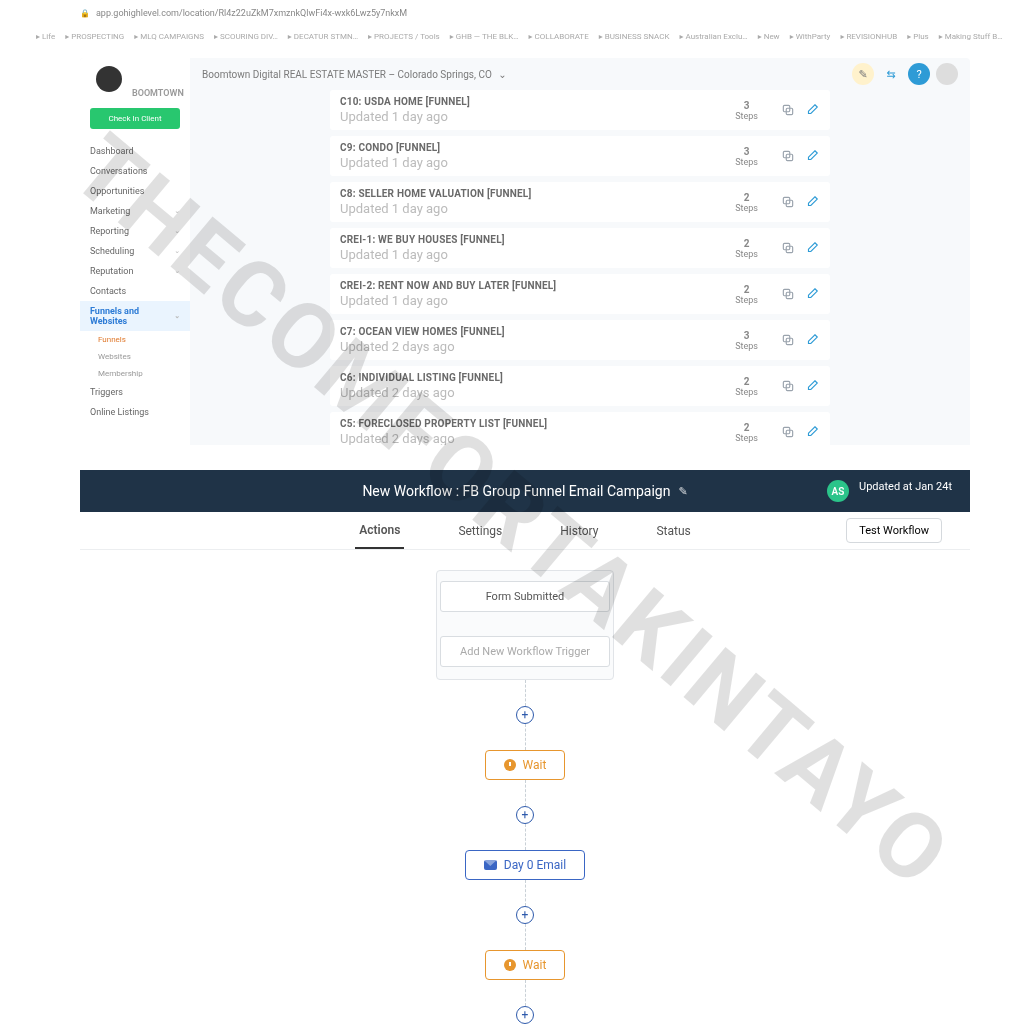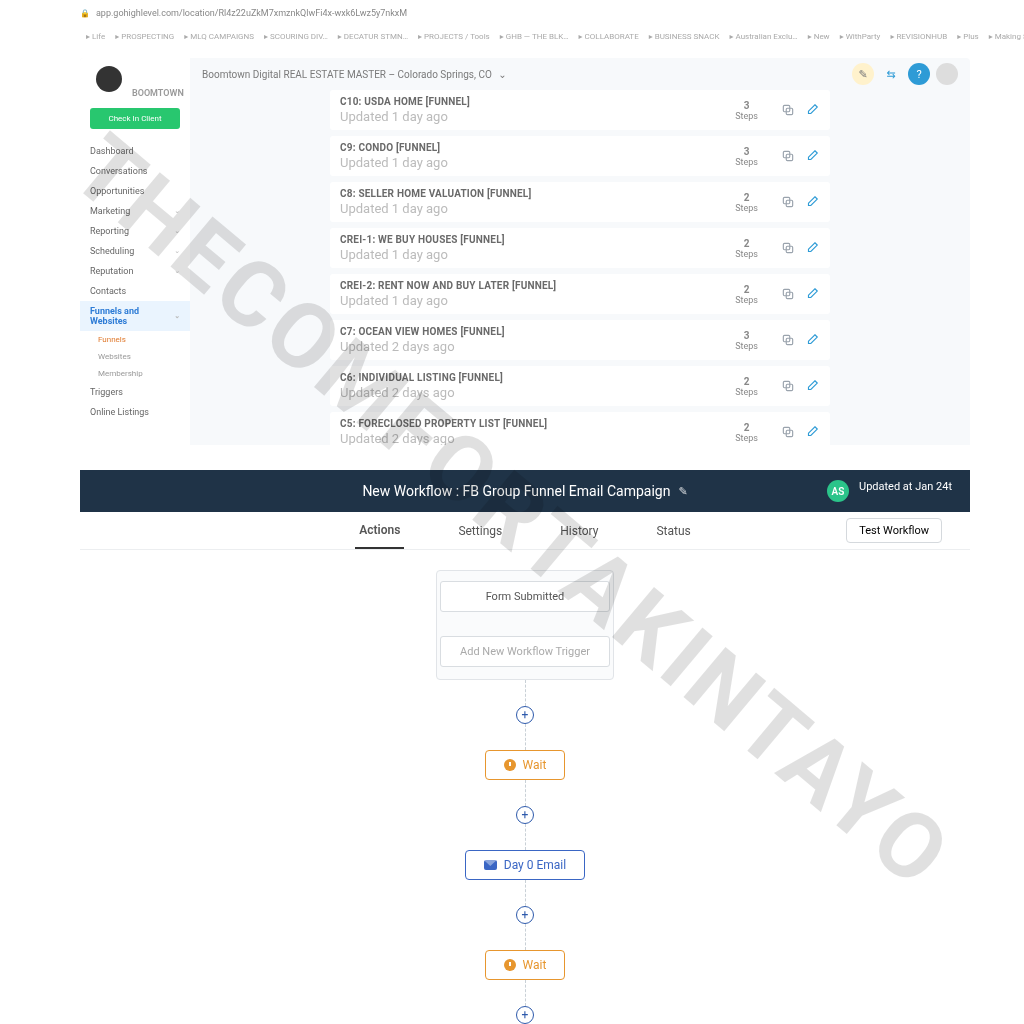--- a/index.html
+++ b/index.html
@@ -3,21 +3,21 @@
 <meta charset="utf-8">
 <style>
 *{box-sizing:border-box;margin:0;padding:0;font-family:-apple-system,BlinkMacSystemFont,"Segoe UI",Roboto,Arial,sans-serif}
 body{width:1024px;height:1024px;position:relative;background:#fff;overflow:hidden}
 .watermark{position:absolute;top:50%;left:50%;transform:translate(-50%,-50%) rotate(40deg);font-size:92px;font-weight:700;color:rgba(0,0,0,.12);letter-spacing:4px;white-space:nowrap;pointer-events:none;z-index:999}
 
 
 .upper{position:absolute;top:0;left:0;right:0;height:445px;background:#fff}
 .urlbar{height:26px;padding:4px 80px;display:flex;align-items:center;gap:6px;color:#888;font-size:9px}
 .urlbar .lock{font-size:8px}
-.bmbar{height:20px;padding:2px 86px;display:flex;align-items:center;gap:10px;color:#aaa;font-size:8px;overflow:hidden}
+.bmbar{height:20px;padding:2px 36px;display:flex;align-items:center;gap:10px;color:#aaa;font-size:8px;overflow:hidden}
 .bmbar span{white-space:nowrap}
 
 .app{position:absolute;top:58px;left:80px;right:54px;bottom:0;background:#f7f9fb;display:flex;border-radius:4px 4px 0 0;overflow:hidden}
 .sidebar{width:110px;background:#fff;display:flex;flex-direction:column;font-size:9px;color:#666}
 .avatar{width:26px;height:26px;border-radius:50%;background:#333;margin:6px 10px;display:inline-block}
 .brand{display:flex;align-items:flex-end;gap:0;padding:2px 6px;font-weight:600;color:#999}
 .chk{margin:8px 10px;padding:6px 4px;background:#28c76f;color:#fff;border-radius:3px;text-align:center;font-size:8px}
 .nav{list-style:none;padding:4px 0}
 .nav li{padding:5px 10px;display:flex;align-items:center;gap:6px;cursor:pointer}
 .nav li.active{background:#eaf4fe;color:#2e7cd6;font-weight:700}

